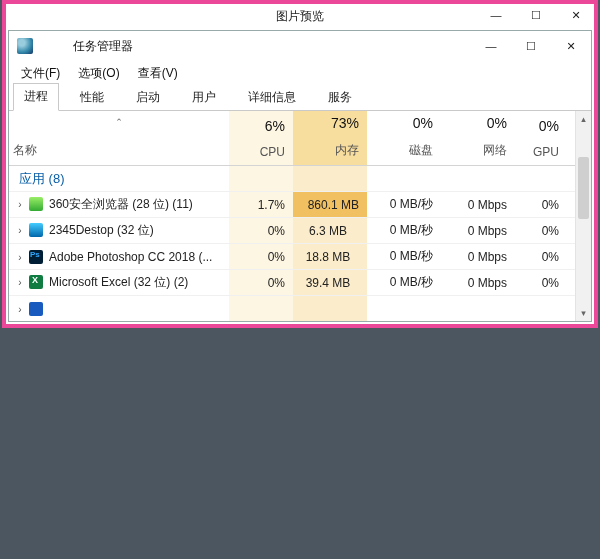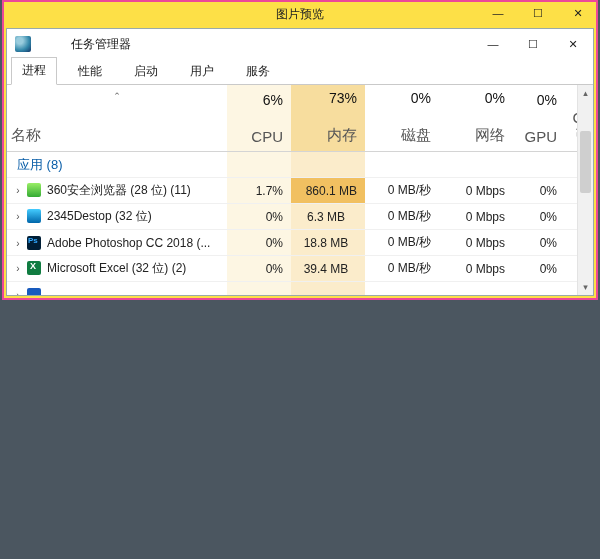--- a/index.html
+++ b/index.html
@@ -5,24 +5,24 @@
   * { box-sizing: border-box; margin: 0; padding: 0; }
   body {
     font-family: "Microsoft YaHei", "Segoe UI", Tahoma, sans-serif;
     font-size: 12px;
     background: #4b5660;
     width: 600px;
     height: 559px;
     overflow: hidden;
   }
   .outer-window {
-    background: #fde047;
+    background: #ffffff;
     width: 596px;
     margin: 0 auto;
-    border: 2px solid #ec4899;
+    border: 4px solid #ec4899;
   }
   .titlebar-outer {
     height: 24px;
     display: flex;
     align-items: center;
     justify-content: center;
     position: relative;
     color: #222;
   }
   .titlebar-outer .title { font-size: 12px; }
@@ -112,21 +112,21 @@
     color: #444;
     background: #fff;
     border-bottom: 1px solid #d4d4d4;
     font-size: 12px;
   }
   thead th.name {
     text-align: left;
     vertical-align: bottom;
   }
   thead th .pct { display: block; font-size: 14px; color: #111; }
-  thead th .lbl { display: block; font-size: 15px; color: #555; margin-top: 20px; }
+  thead th .lbl { display: block; font-size: 12px; color: #555; margin-top: 11px; }
   thead th.sort-ind { position: relative; }
   .sort-arrow {
     position: absolute; top: 6px; left: 50%; transform: translateX(-50%);
     font-size: 9px; color: #666;
   }
   tbody td {
     height: 26px;
     padding: 0 8px 0 4px;
     text-align: right;
     color: #222;
@@ -197,26 +197,32 @@
     <div class="titlebar-inner">
       <span class="app-icon"></span>
       <span>任务管理器</span>
       <div class="controls">
         <span class="ctrl-btn">—</span>
         <span class="ctrl-btn">☐</span>
         <span class="ctrl-btn">✕</span>
       </div>
     </div>
 
+    <div class="menubar">
+      <span>文件(F)</span>
+      <span>选项(O)</span>
+      <span>查看(V)</span>
+    </div>
 
     <div class="tabbar">
       <div class="tab active">进程</div>
       <div class="tab">性能</div>
       <div class="tab">启动</div>
       <div class="tab">用户</div>
+      <div class="tab">详细信息</div>
       <div class="tab">服务</div>
     </div>
 
     <div class="table-wrap">
       <table>
         <colgroup>
           <col class="name">
             <col class="cpu">
             <col class="mem">
             <col class="disk">

